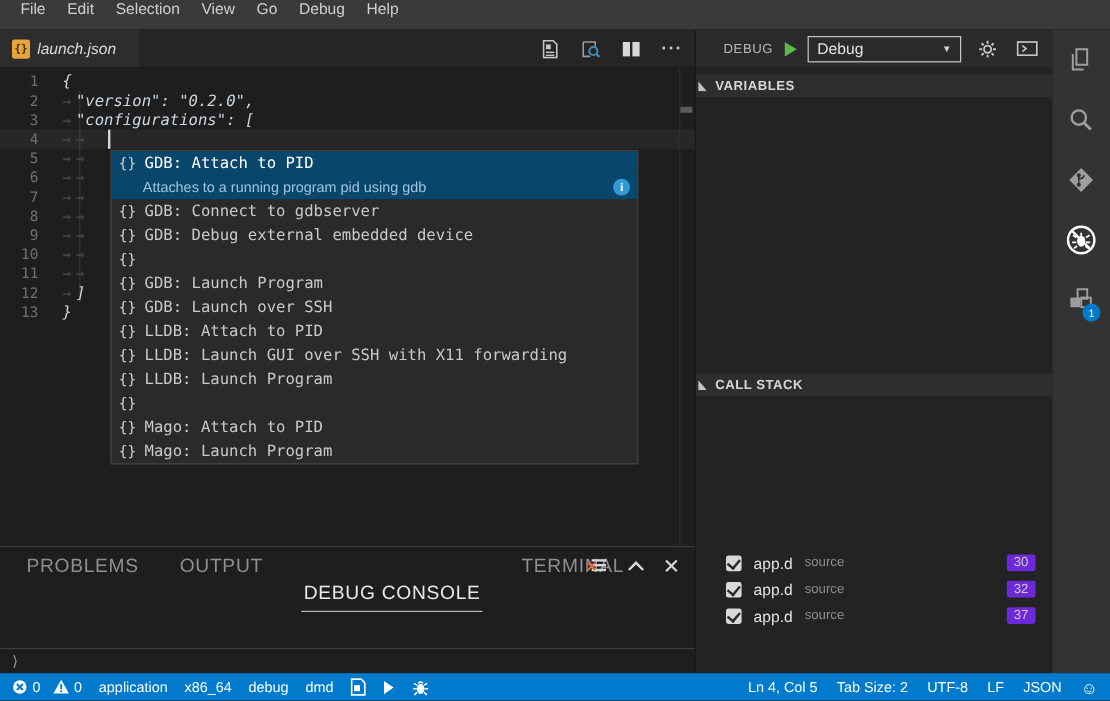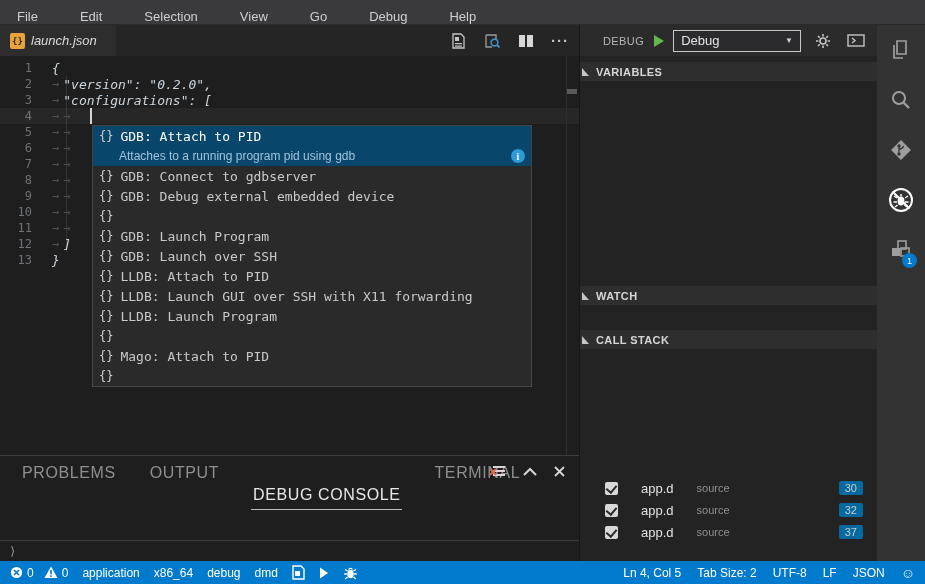--- a/index.html
+++ b/index.html
@@ -1,22 +1,22 @@
 <!DOCTYPE html>
 <html><head>
 <meta charset="utf-8">
 <style>
   * { margin:0; padding:0; box-sizing:border-box; }
   html,body { width:925px; height:584px; overflow:hidden; background:#1e1e1e;
               font-family:"Liberation Sans", sans-serif; }
   .window { position:relative; width:925px; height:584px; background:#1e1e1e; overflow:hidden; }
 
   
-  .menubar { height:25px; background:#3a3a3d; display:flex; align-items:flex-end;
-             padding-left:8px; border-bottom:1px solid #2a2a2a;gap:24px; }
+  .menubar { height:25px; background:#3a3a3d; display:flex; align-items:flex-start;
+             padding-left:8px; border-bottom:1px solid #2a2a2a; }
   .menu-item { color:#cfcfcf; font-size:13px; padding:0 9px; cursor:default; }
 
   
   .main { position:absolute; top:25px; left:0; right:0; bottom:23px; display:flex; }
 
   
   .editor-col { width:580px; display:flex; flex-direction:column; background:#1e1e1e;
                 border-right:1px solid #171717; }
   .tabbar { height:31px; background:#252526; display:flex; align-items:stretch; position:relative; }
   .tab { width:116px; background:#2d2d2d; display:flex; align-items:center; gap:6px;
@@ -89,27 +89,27 @@
   .config-select .dd { color:#d0d0d0; font-size:8px; }
   .spacer6 { height:6px; background:#242425; }
   .sect-header { height:19px; background:#2e2e2f; display:flex; align-items:center;
                  padding-left:1px; gap:7px; }
   .sect-header .hlabel { color:#d6d6d6; font-size:11px; font-weight:bold; letter-spacing:0.4px; }
   .sect-body { background:#232324; }
   .body-vars { height:205px; }
   .body-watch { height:25px; }
   .body-cs { height:128px; }
   .bp-list { background:#232324; flex:1; }
-  .bp-row { height:22px; display:flex; align-items:center; padding:0 14px 0 25px; gap:23px; }
+  .bp-row { height:22px; display:flex; align-items:center; padding:0 14px 0 25px; gap:10px; }
   .cb { width:13px; height:13px; background:#d8d8d8; border-radius:2px; position:relative; flex:none; }
   .cb::after { content:""; position:absolute; left:3px; top:1px; width:5px; height:8px;
                border:solid #2a2a2a; border-width:0 2px 2px 0; transform:rotate(40deg); }
   .bp-file { color:#e2e2e2; font-size:13px; }
   .bp-kind { color:#8f8f8f; font-size:11px; }
-  .bp-line { margin-left:auto; background:#0369a1; color:#cccccc; font-size:11px;
+  .bp-line { margin-left:auto; background:#6d28d9; color:#cccccc; font-size:11px;
              padding:1px 6px; border-radius:2px; }
 
   
   .activitybar { width:48px; background:#333333; display:flex; flex-direction:column;
                  align-items:center; }
   .act-item { width:48px; height:50px; display:flex; align-items:center; justify-content:center;
               position:relative; cursor:pointer; }
   .badge { position:absolute; right:8px; bottom:7px; min-width:15px; height:15px; border-radius:50%;
            background:#007acc; color:#fff; font-size:9px; display:flex; align-items:center;
            justify-content:center; }
@@ -315,20 +315,21 @@
                 <span class="sicon">{}</span>
               </div>
 
               <div class="srow">
                 <span class="sicon">{}</span>
                 <span>Mago: Attach to PID</span>
               </div>
 
               <div class="srow">
                 <span class="sicon">{}</span>
+                <span>Mago: Launch Program</span>
               </div>
             </div>
         </div>
 
       </div>
 
       <div class="panel">
         <div class="panel-tabs">
 
         <span class="panel-tab">PROBLEMS</span>
@@ -394,26 +395,20 @@
       <div class="spacer6"></div>
 
       <div class="sect-header">
         <svg width="8" height="8" viewBox="0 0 8 8">
             <polygon points="1,0 1,8 8,8" fill="#c5c5c5"></polygon>
           </svg>
         <span class="hlabel">VARIABLES</span>
       </div>
       <div class="sect-body body-vars"></div>
 
-      <div class="sect-header">
-        <svg width="8" height="8" viewBox="0 0 8 8">
-            <polygon points="1,0 1,8 8,8" fill="#c5c5c5"></polygon>
-          </svg>
-        <span class="hlabel">WATCH</span>
-      </div>
       <div class="sect-body body-watch"></div>
 
       <div class="sect-header">
         <svg width="8" height="8" viewBox="0 0 8 8">
             <polygon points="1,0 1,8 8,8" fill="#c5c5c5"></polygon>
           </svg>
         <span class="hlabel">CALL STACK</span>
       </div>
       <div class="sect-body body-cs"></div>
 

